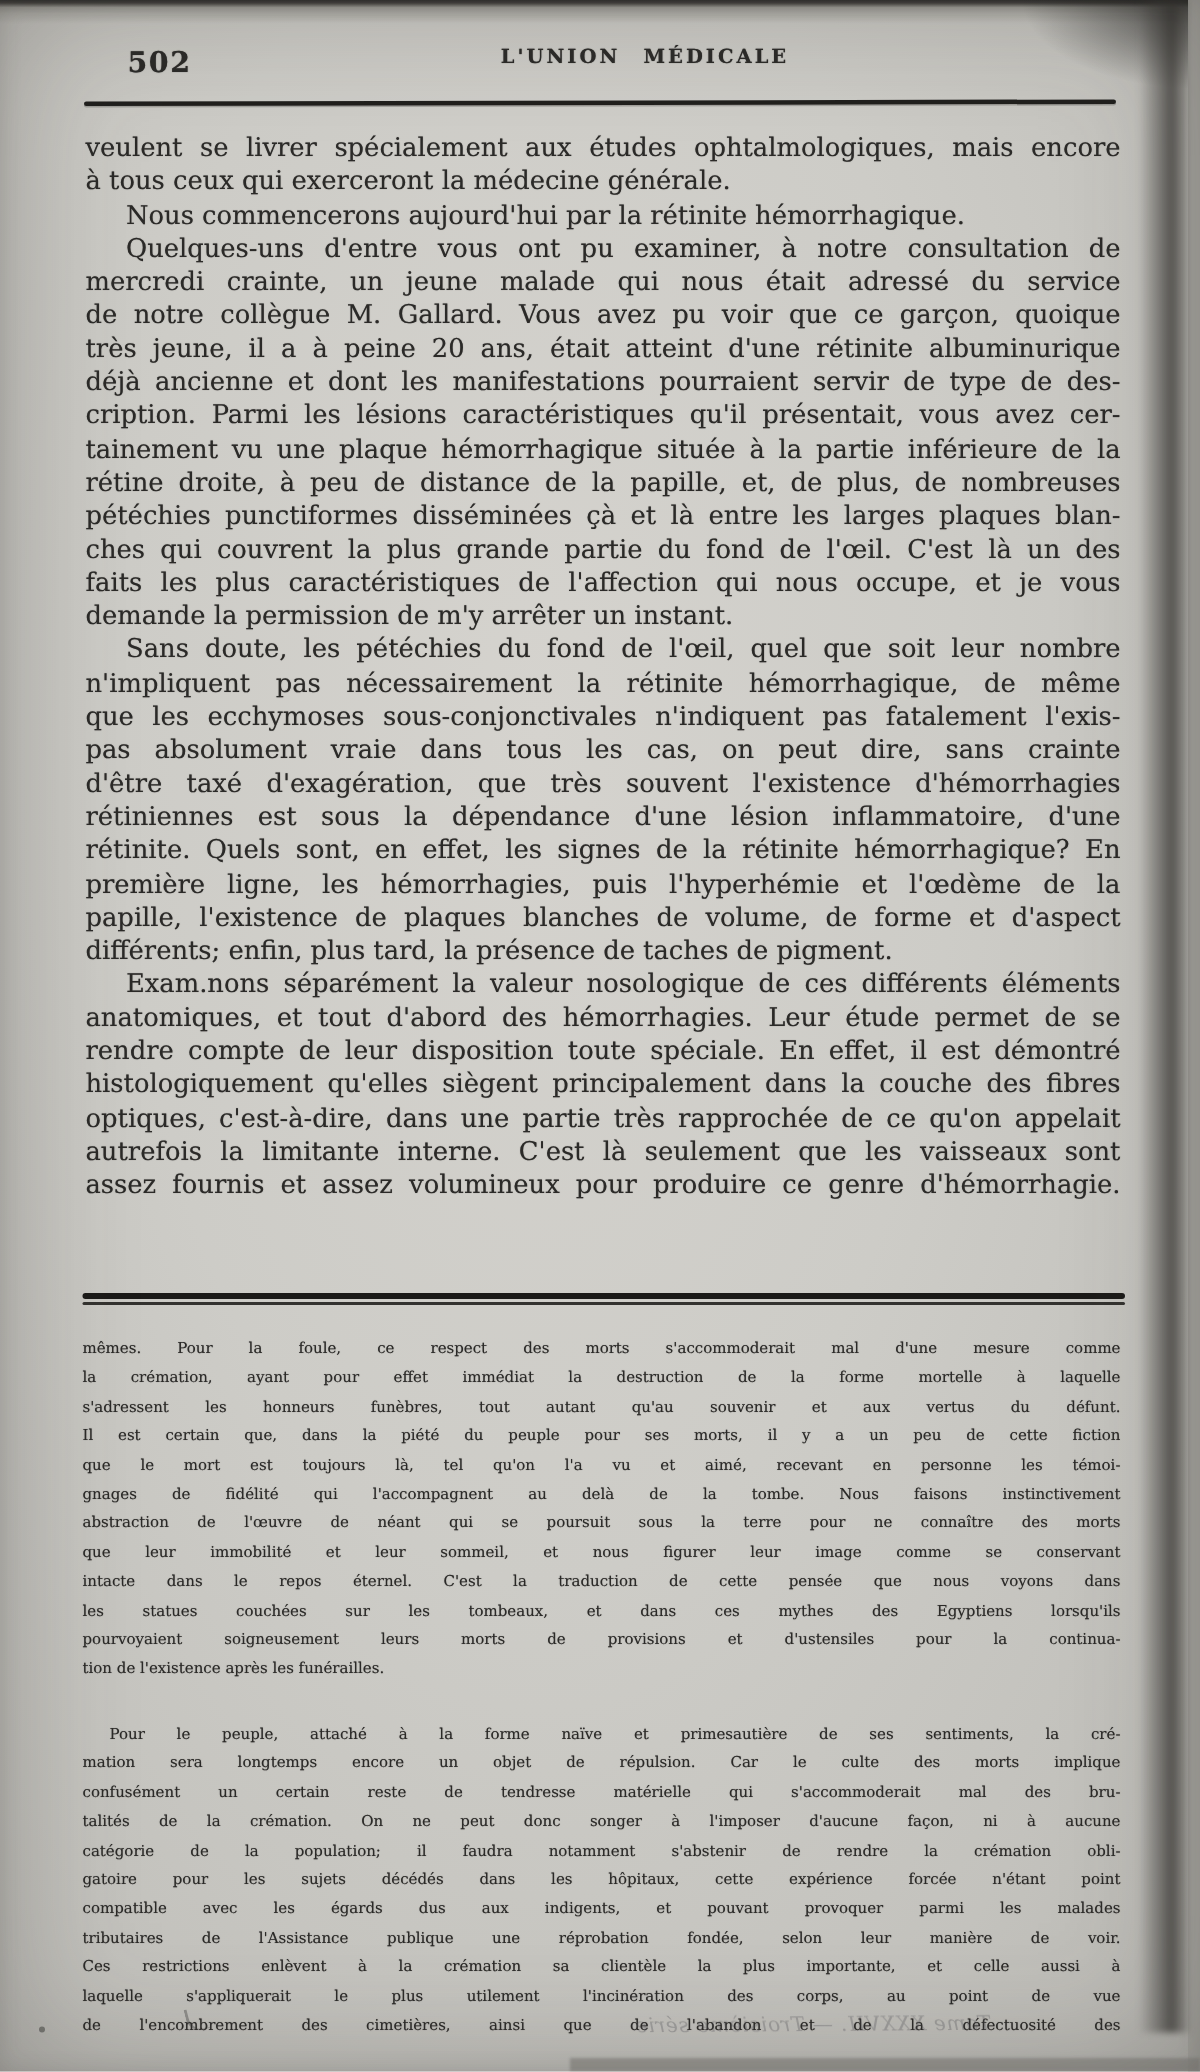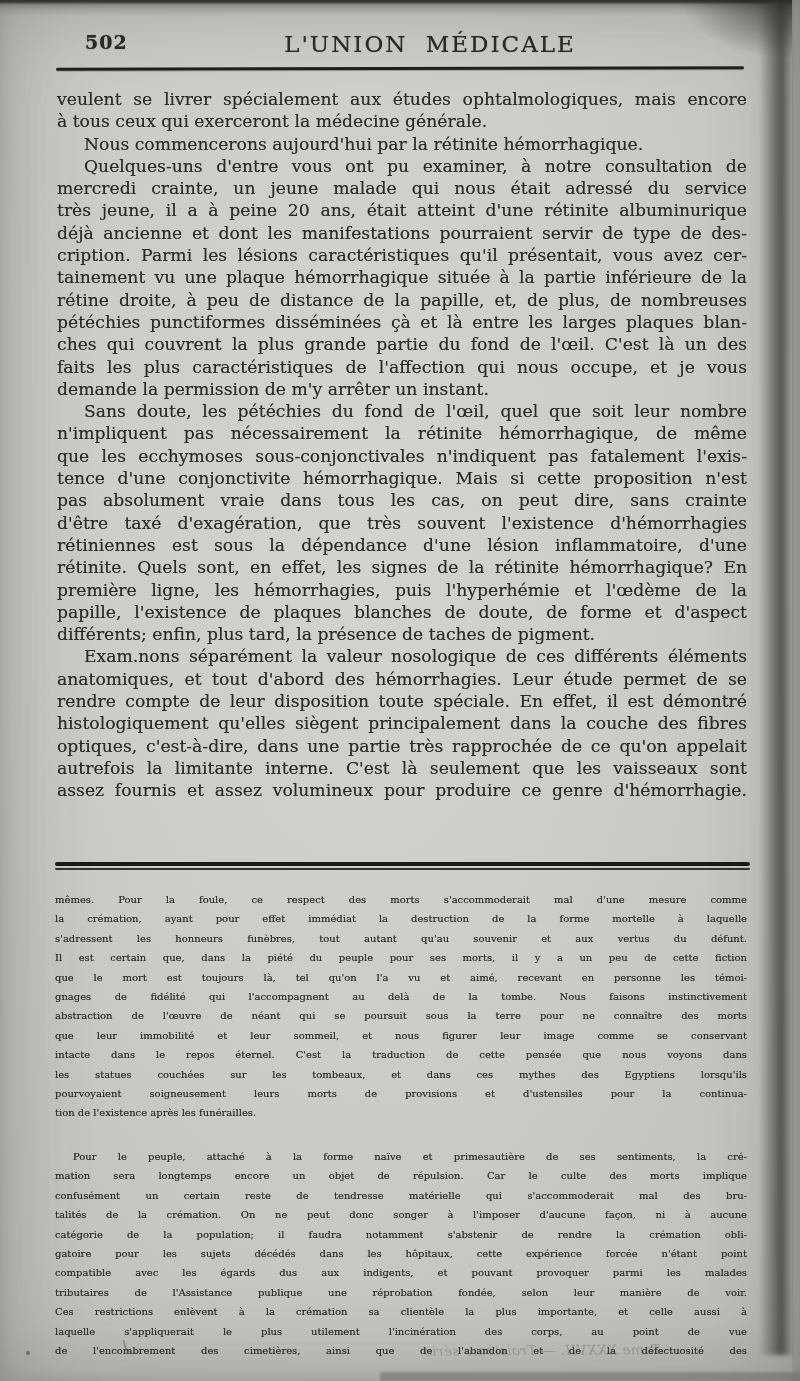--- a/index.html
+++ b/index.html
@@ -45,21 +45,21 @@
   }
   
   .header { position: absolute; top: 31px; left: 69px; width: 690px; height: 26px; margin-left: 16px; }
   .pagenum {
     position: absolute; left: 0; top: 0;
     font-size: 19px; font-weight: bold; letter-spacing: 1px;
     text-shadow: 0 0 0.7px rgba(43,42,40,0.7);
   }
   .jtitle {
     position: absolute; left: 0; right: 0; top: 0; text-align: center;
-    font-size: 23px; font-weight: normal; letter-spacing: 2px; word-spacing: 9px;
+    font-size: 13px; font-weight: bold; letter-spacing: 2px; word-spacing: 9px;
     text-shadow: 0 0 0.7px rgba(43,42,40,0.7);
   }
   .head-rule {
     position: absolute; top: 67px; left: 56px; right: 56px; height: 3px;
     background: #201f1d; border-radius: 2px;
     transform: rotate(-0.12deg);
     box-shadow: 0 1px 0 rgba(32,31,29,0.25);
   }
   
   .textblock { position: absolute; left: 57px; width: 690px; }
@@ -119,41 +119,41 @@
     <div class="para">
       <div class="tline">veulent se livrer spécialement aux études ophtalmologiques, mais encore</div>
       <div class="tline lastline">à tous ceux qui exerceront la médecine générale.</div>
     </div>
     <div class="para indent">
       <div class="tline lastline">Nous commencerons aujourd'hui par la rétinite hémorrhagique.</div>
     </div>
     <div class="para indent">
       <div class="tline">Quelques-uns d'entre vous ont pu examiner, à notre consultation de</div>
       <div class="tline">mercredi crainte, un jeune malade qui nous était adressé du service</div>
+      <div class="tline">de notre collègue M. Gallard. Vous avez pu voir que ce garçon, quoique</div>
       <div class="tline">très jeune, il a à peine 20 ans, était atteint d'une rétinite albuminurique</div>
       <div class="tline">déjà ancienne et dont les manifestations pourraient servir de type de des-</div>
       <div class="tline">cription. Parmi les lésions caractéristiques qu'il présentait, vous avez cer-</div>
       <div class="tline">tainement vu une plaque hémorrhagique située à la partie inférieure de la</div>
       <div class="tline">rétine droite, à peu de distance de la papille, et, de plus, de nombreuses</div>
       <div class="tline">pétéchies punctiformes disséminées çà et là entre les larges plaques blan-</div>
       <div class="tline">ches qui couvrent la plus grande partie du fond de l'œil. C'est là un des</div>
       <div class="tline">faits les plus caractéristiques de l'affection qui nous occupe, et je vous</div>
       <div class="tline lastline">demande la permission de m'y arrêter un instant.</div>
     </div>
     <div class="para indent">
       <div class="tline">Sans doute, les pétéchies du fond de l'œil, quel que soit leur nombre</div>
       <div class="tline">n'impliquent pas nécessairement la rétinite hémorrhagique, de même</div>
       <div class="tline">que les ecchymoses sous-conjonctivales n'indiquent pas fatalement l'exis-</div>
-      <div class="tline">tence d'une conjonctivite hémorrhagique. Mais si cette proposition n'est</div>
       <div class="tline">pas absolument vraie dans tous les cas, on peut dire, sans crainte</div>
       <div class="tline">d'être taxé d'exagération, que très souvent l'existence d'hémorrhagies</div>
       <div class="tline">rétiniennes est sous la dépendance d'une lésion inflammatoire, d'une</div>
       <div class="tline">rétinite. Quels sont, en effet, les signes de la rétinite hémorrhagique? En</div>
       <div class="tline">première ligne, les hémorrhagies, puis l'hyperhémie et l'œdème de la</div>
-      <div class="tline">papille, l'existence de plaques blanches de doute, de forme et d'aspect</div>
+      <div class="tline">papille, l'existence de plaques blanches de volume, de forme et d'aspect</div>
       <div class="tline lastline">différents; enfin, plus tard, la présence de taches de pigment.</div>
     </div>
     <div class="para indent">
       <div class="tline">Exam.nons séparément la valeur nosologique de ces différents éléments</div>
       <div class="tline">anatomiques, et tout d'abord des hémorrhagies. Leur étude permet de se</div>
       <div class="tline">rendre compte de leur disposition toute spéciale. En effet, il est démontré</div>
       <div class="tline">histologiquement qu'elles siègent principalement dans la couche des fibres</div>
       <div class="tline">optiques, c'est-à-dire, dans une partie très rapprochée de ce qu'on appelait</div>
       <div class="tline">autrefois la limitante interne. C'est là seulement que les vaisseaux sont</div>
       <div class="tline">assez fournis et assez volumineux pour produire ce genre d'hémorrhagie.</div>

